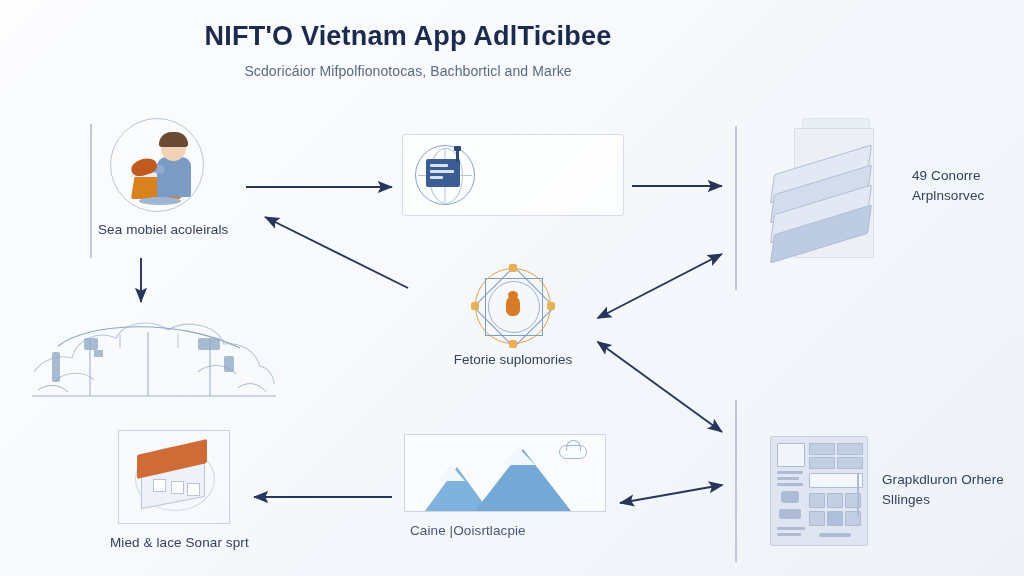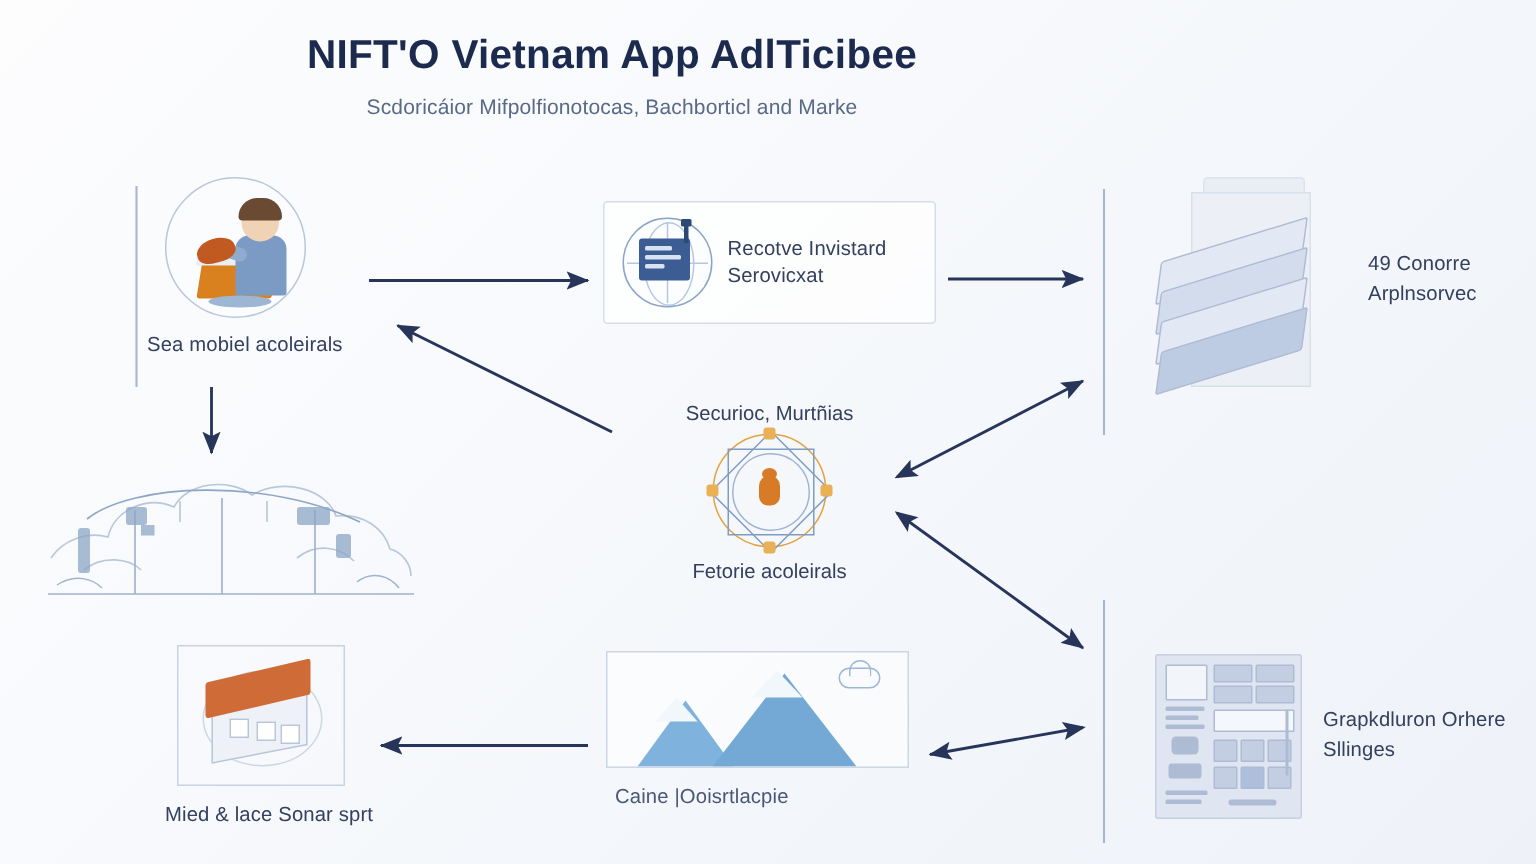--- a/index.html
+++ b/index.html
@@ -190,50 +190,48 @@
         <div class="mer"></div>
           <div class="par"></div>
           <div class="ell"></div>
         <div class="srv">
             <i class="r1"></i>
             <i class="r2"></i>
             <i class="r3"></i>
           </div>
         <div class="ant"></div>
       </div>
-      <div class="nlabel">Recotve Invistard Serovicxat</div>
     </div>
   </div>
 
   <div class="node" id="node-layers">
     <div class="layerstack">
       <div class="sheetbg"></div>
       <div class="sheetbg2"></div>
       <div class="sheet s1"></div>
       <div class="sheet s2"></div>
       <div class="sheet s3"></div>
       <div class="sheet s4"></div>
     </div>
     <div class="nlabel">49 Conorre Arplnsorvec</div>
   </div>
 
   <div class="node" id="node-hub">
-    <div class="hub-top">Securioc, Murtñias</div>
     <div class="atom">
       <div class="ring"></div>
       <div class="inner"></div>
       <div class="sq"></div>
       <div class="sq2"></div>
       <div class="core"></div>
       <div class="nub n-t"></div>
         <div class="nub n-b"></div>
       <div class="nub n-l"></div>
         <div class="nub n-r"></div>
     </div>
-    <div class="hub-bot">Fetorie acoleirals</div>
+    <div class="hub-bot">Fetorie suplomories</div>
   </div>
 
   <div class="node" id="sketch">
     <svg width="252" height="108" viewBox="0 0 252 108">
       <g fill="none" stroke="#b9c7db" stroke-width="1.1">
         <path d="M6,72 C14,60 30,54 44,58 C48,40 70,30 88,38 C96,22 124,18 140,30 C160,18 190,26 196,44 C214,42 228,52 232,66 C240,68 246,76 246,84"></path>
         <path d="M28,80 C40,70 58,72 66,80"></path>
         <path d="M170,72 C182,62 198,64 208,74"></path>
         <path d="M30,46 C60,22 150,18 212,48" stroke="#8ea6c6"></path>
         <line x1="4" y1="96" x2="248" y2="96" stroke="#9fb2cb"></line>

